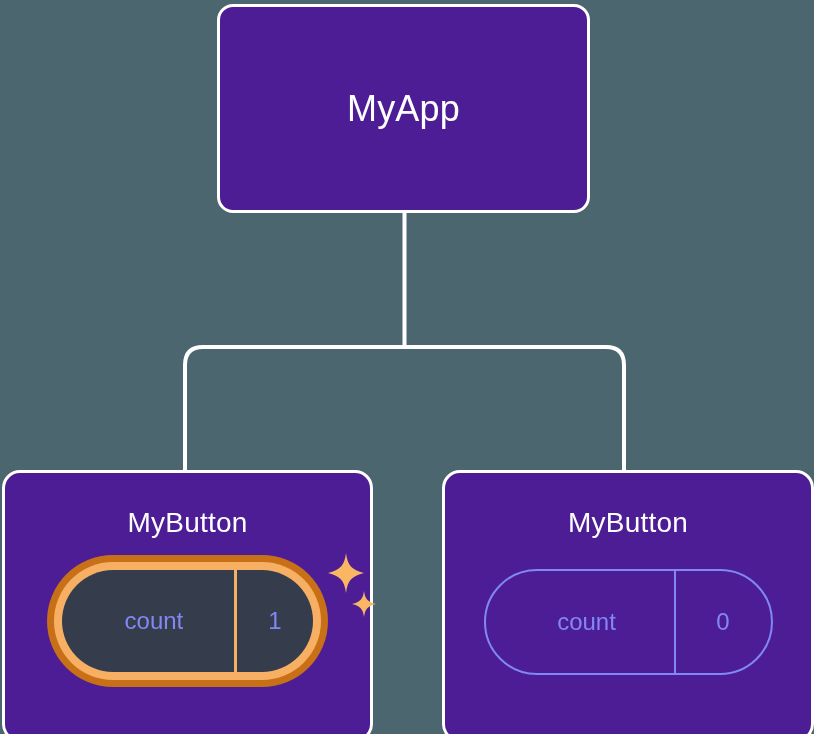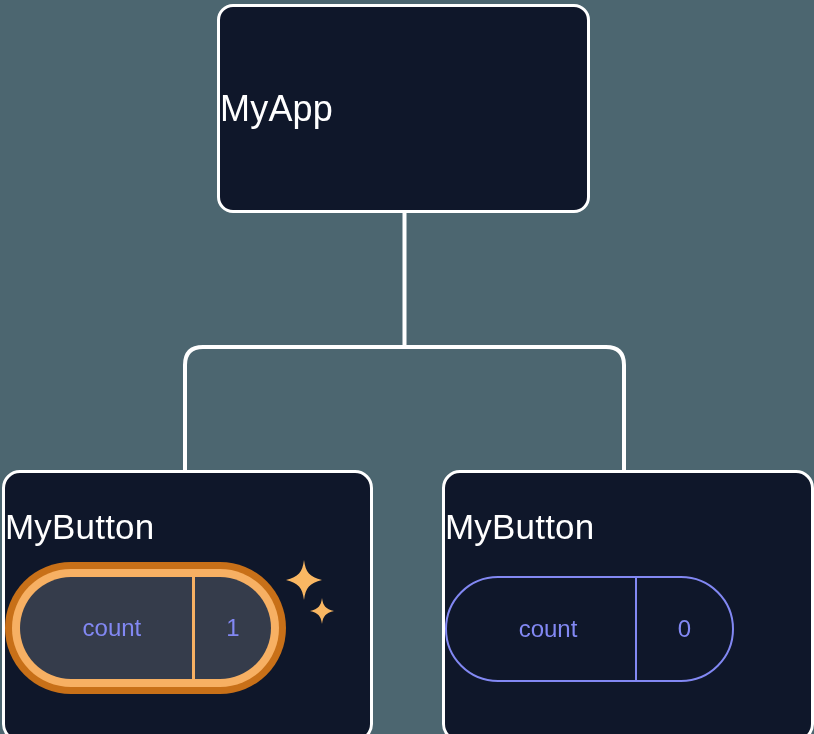--- a/index.html
+++ b/index.html
@@ -24,26 +24,26 @@
     top: 0;
     width: 814px;
     height: 734px;
     pointer-events: none;
   }
 
   
   .node {
     position: absolute;
     box-sizing: border-box;
-    background: #0f172a;
+    background: #4c1d95;
     border: 3px solid #ffffff;
     border-radius: 16px;
     display: flex;
     flex-direction: column;
-    align-items: flex-start;
+    align-items: center;
   }
   .node-root {
     left: 217px;
     top: 4px;
     width: 373px;
     height: 209px;
     justify-content: center;
   }
   .node-child-left {
     left: 2px;
@@ -57,21 +57,21 @@
     left: 442px;
     top: 470px;
     width: 372px;
     height: 272px;
     border-radius: 18px;
     padding-top: 36px;
   }
 
   .node-title {
     color: #ffffff;
-    font-size: 35px;
+    font-size: 28px;
     font-weight: 400;
     letter-spacing: 0.2px;
     line-height: 1;
     white-space: nowrap;
   }
   .node-root .node-title {
     font-size: 36px;
   }
 
   

